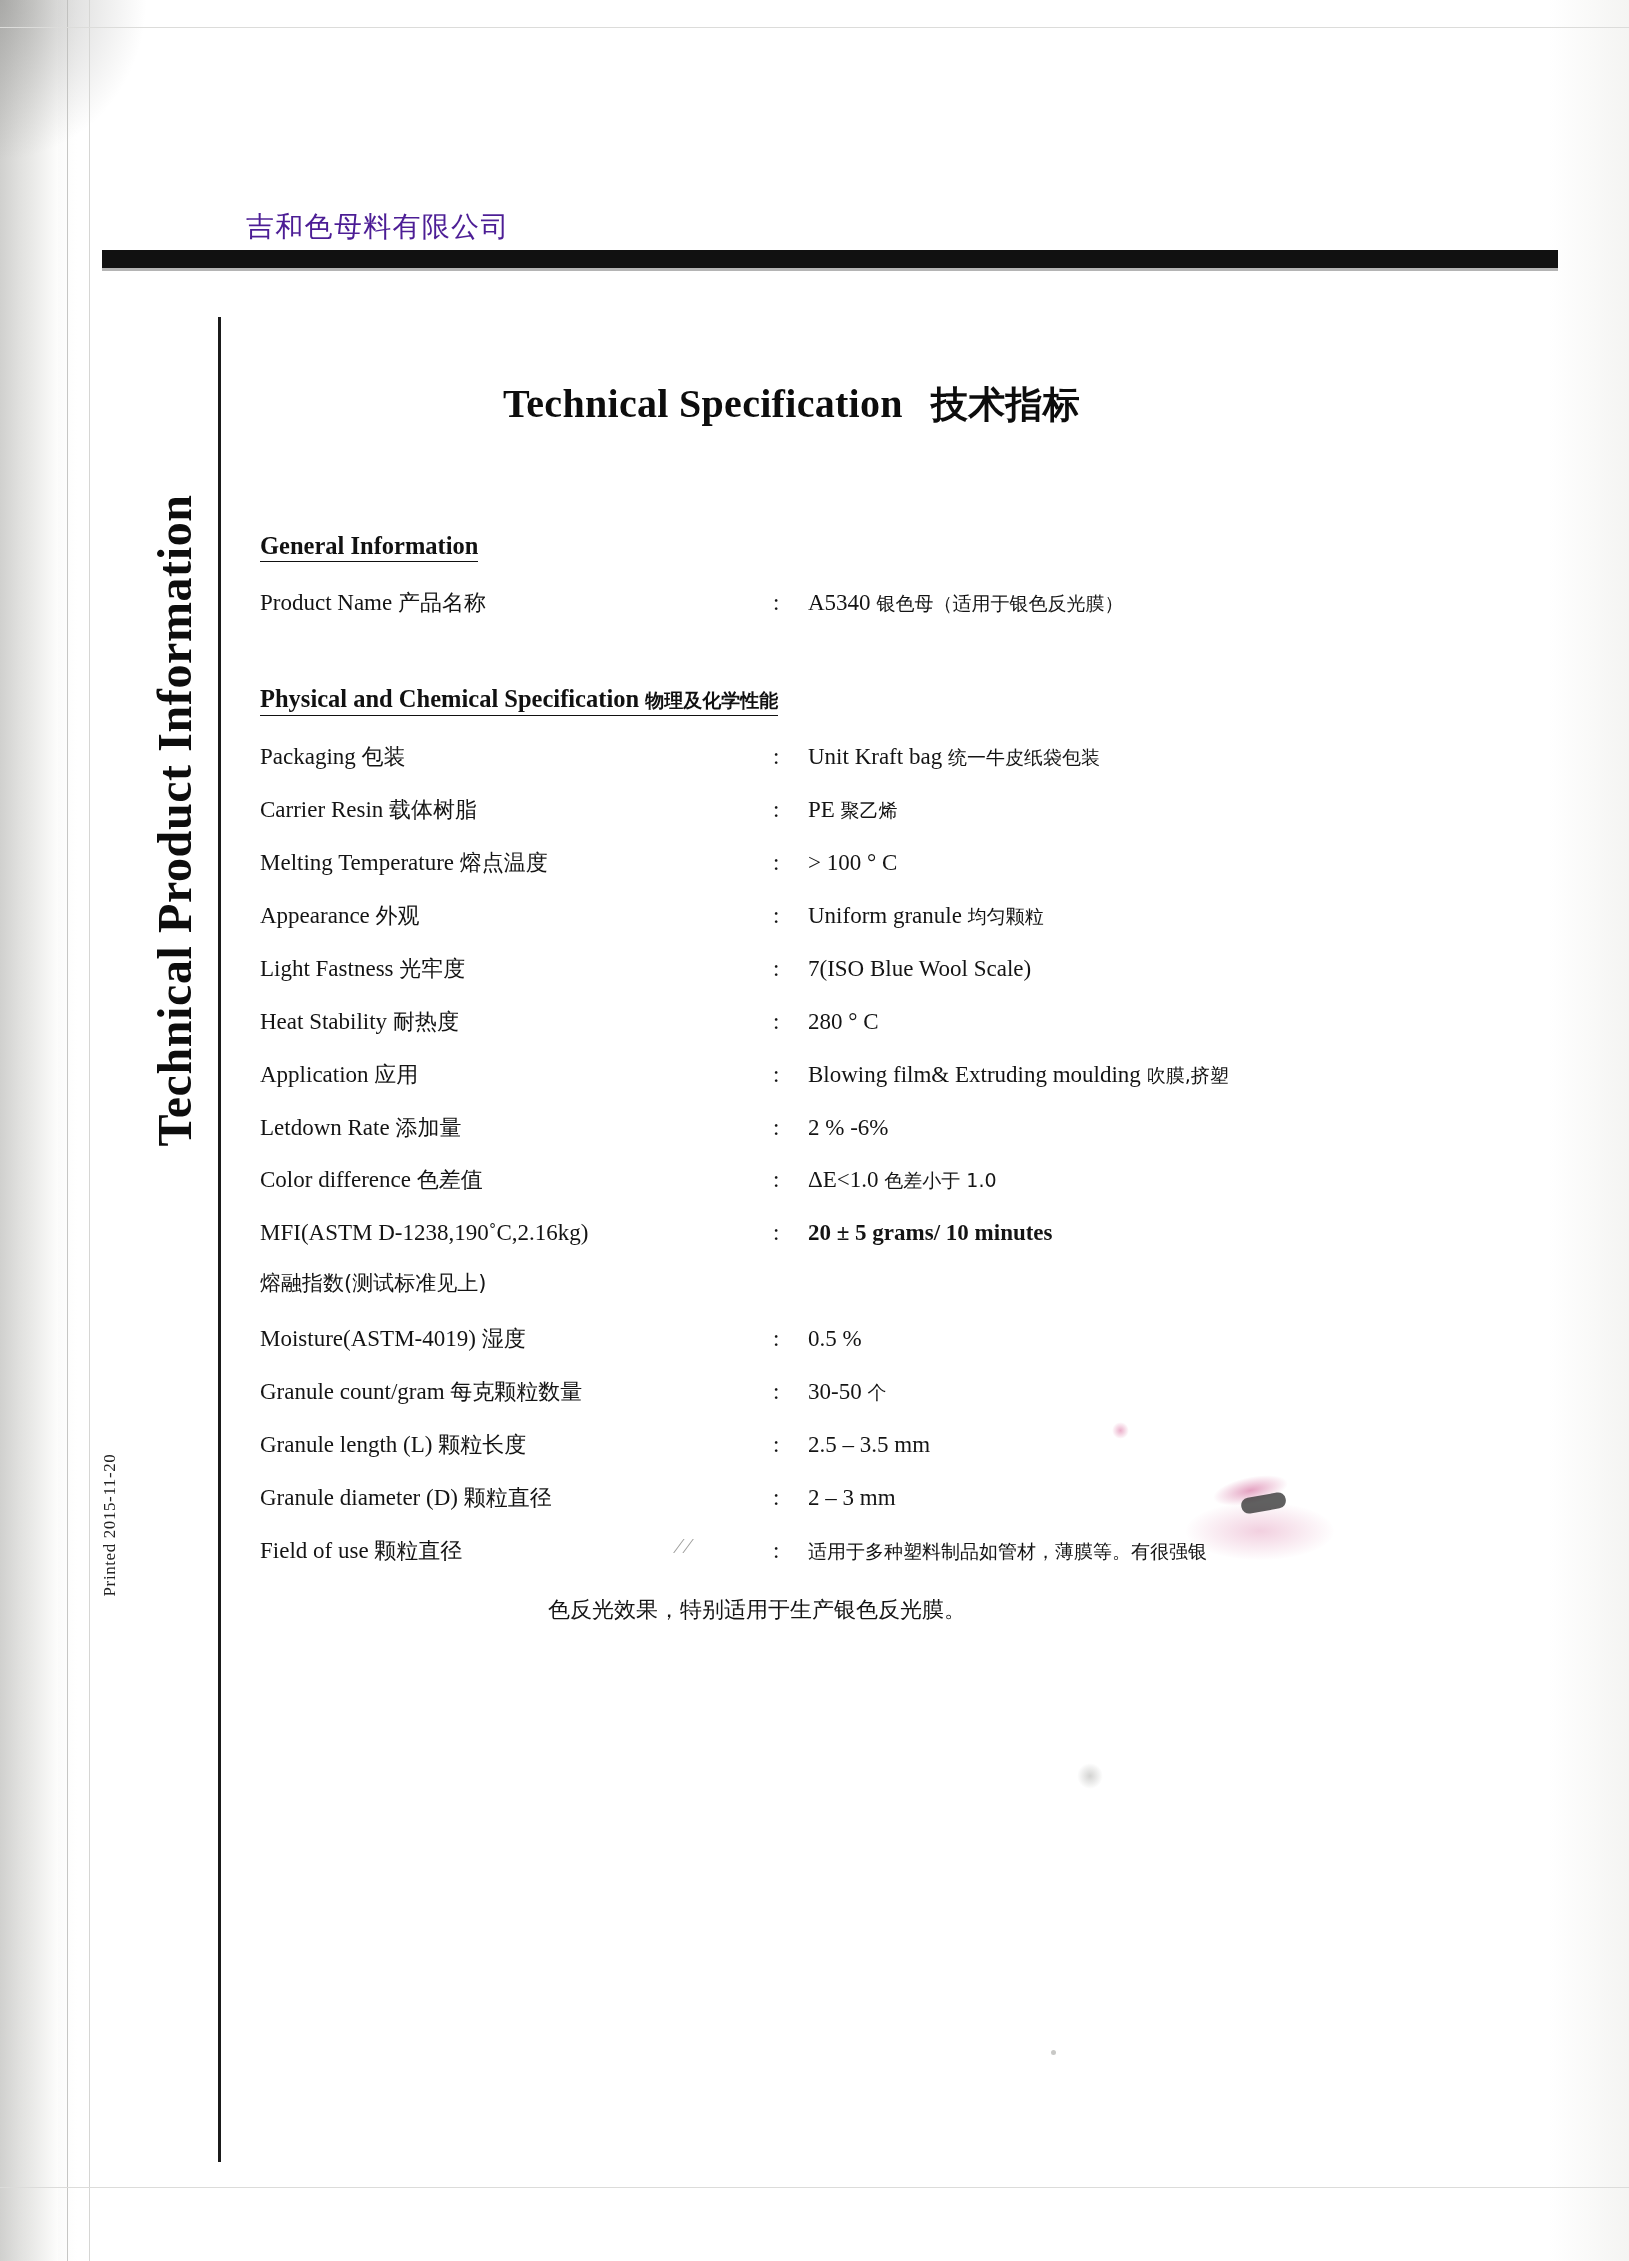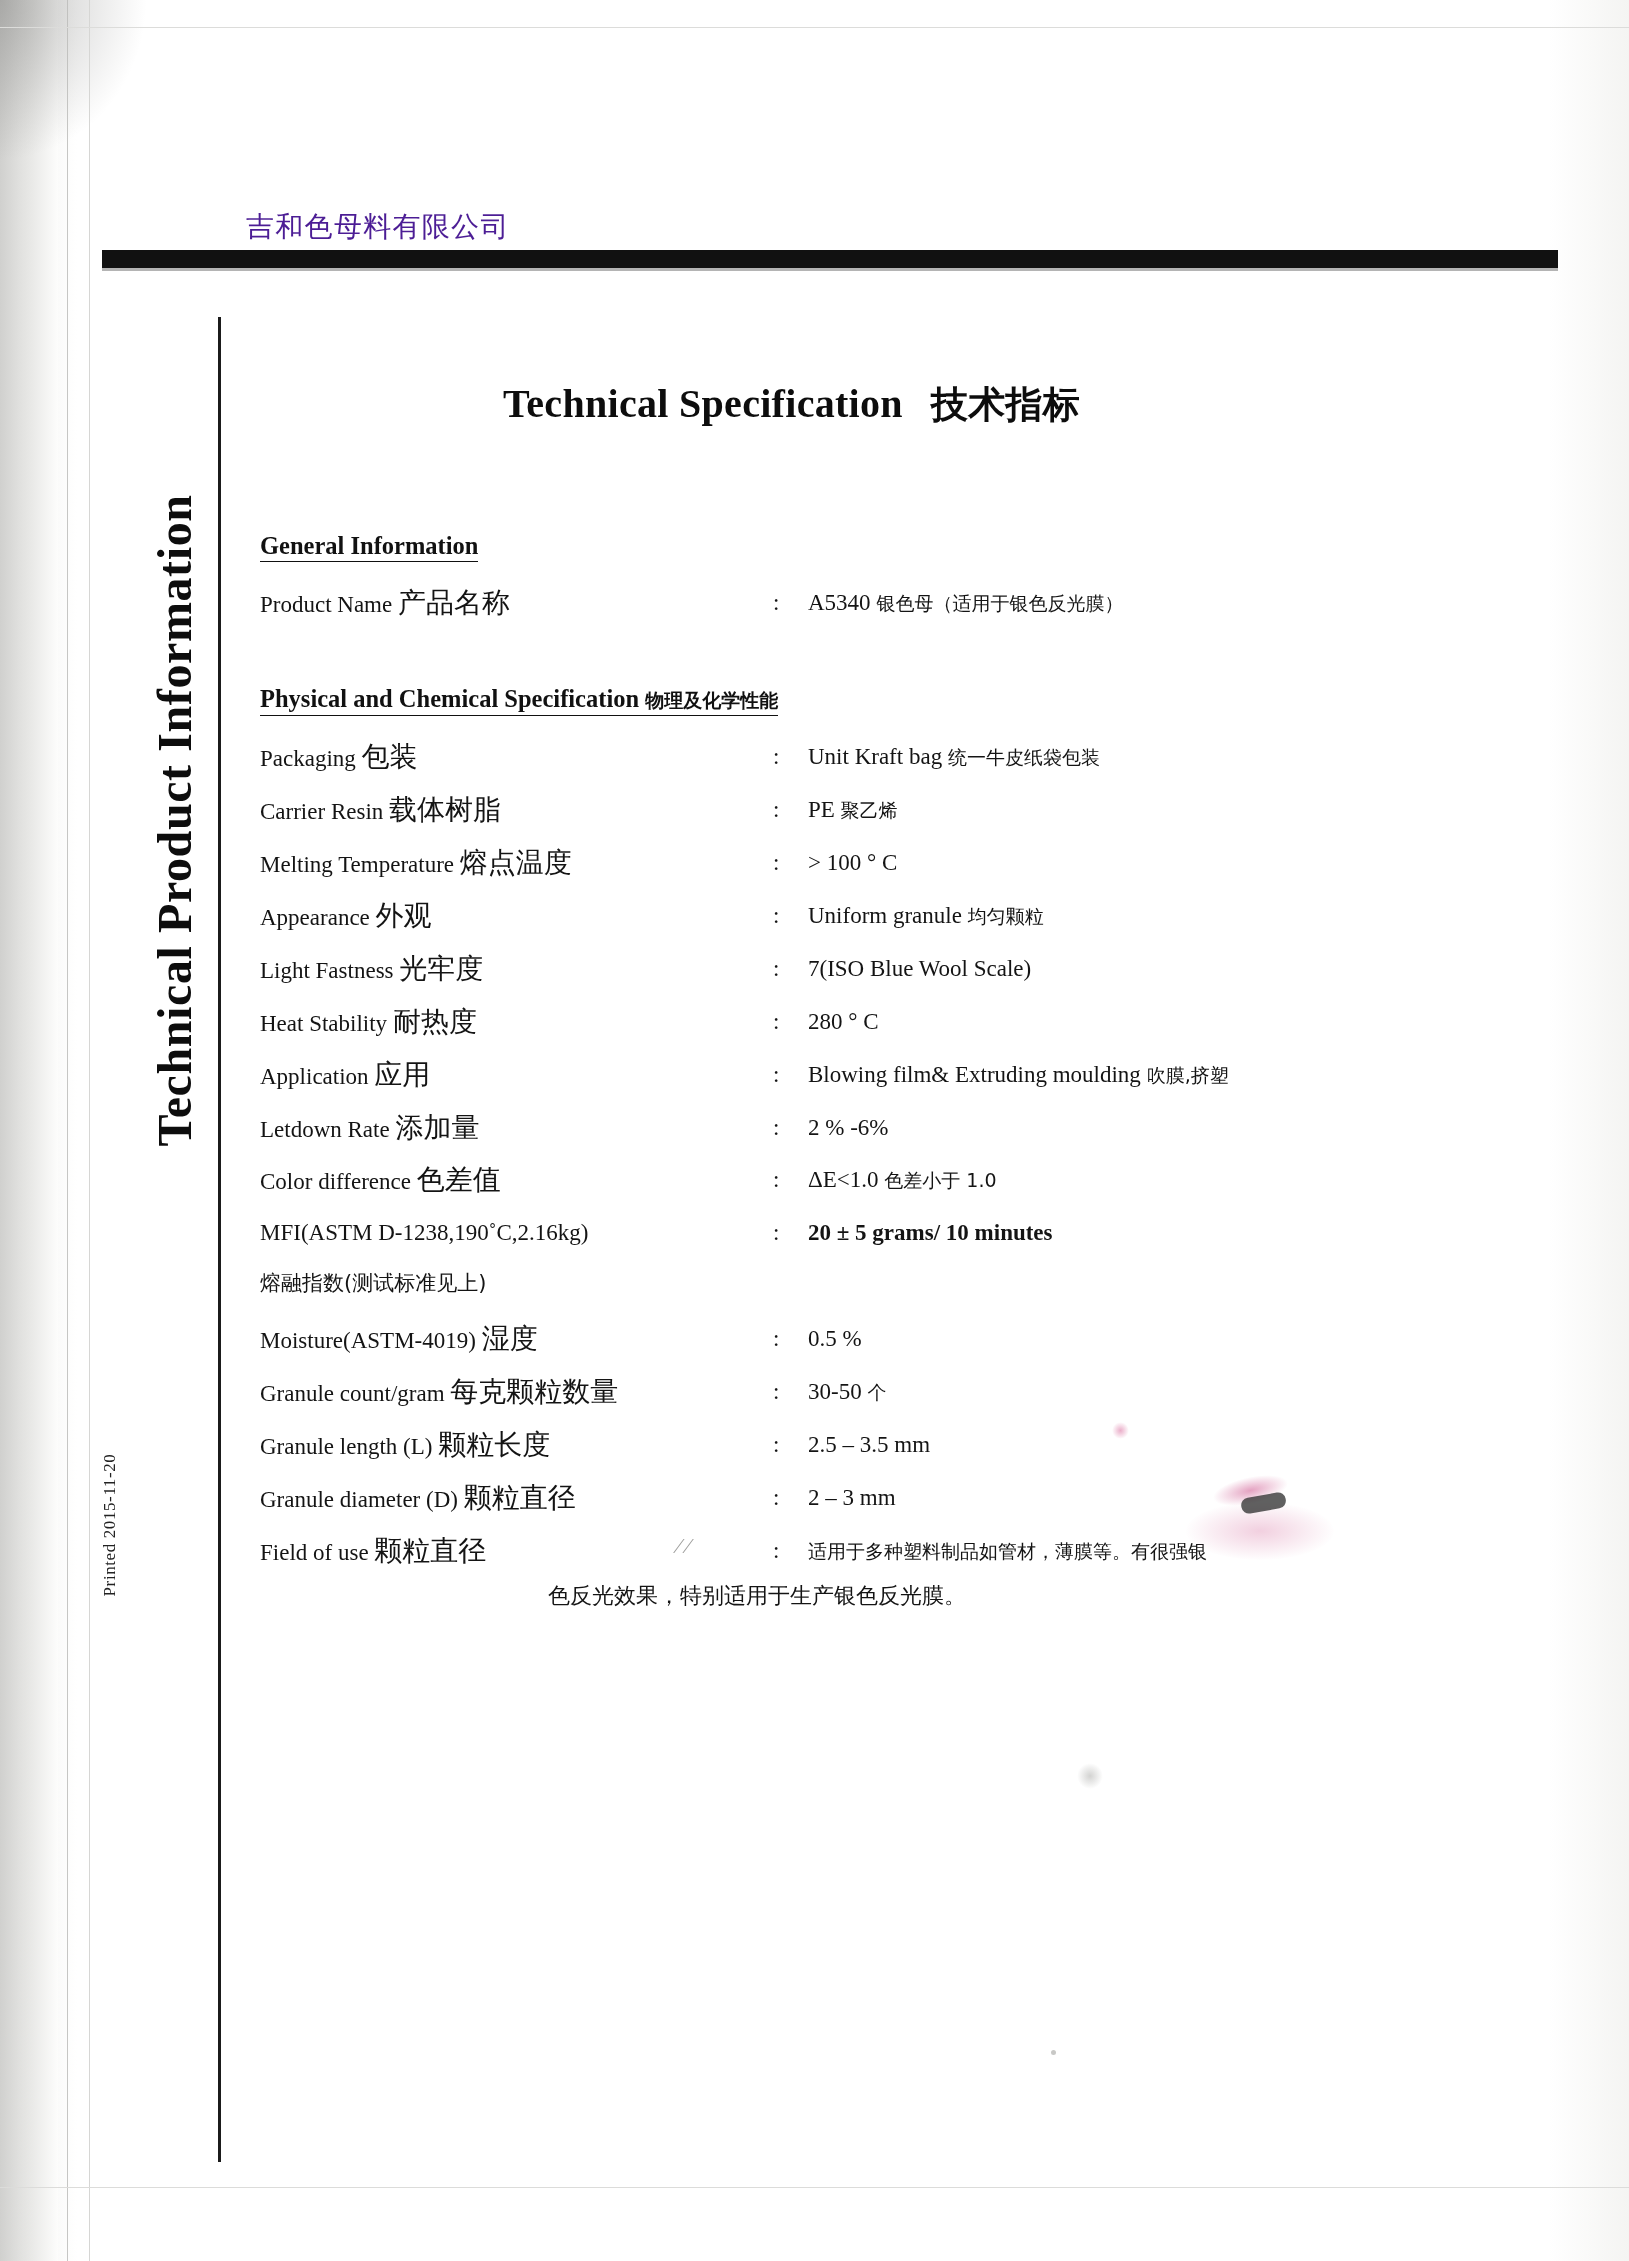--- a/index.html
+++ b/index.html
@@ -180,21 +180,21 @@
   .spec-label {
     position: absolute;
     left: 0;
     top: 0;
     font-family: "Liberation Serif", serif;
     font-size: 23px;
     color: #141414;
   }
   .spec-label .cn {
     font-family: "DejaVu Sans", sans-serif;
-    font-size: 28px;
+    font-size: 22px;
   }
   .spec-colon {
     position: absolute;
     left: 513px;
     top: 0;
     font-size: 23px;
     color: #141414;
   }
   .spec-value {
     position: absolute;
@@ -217,20 +217,21 @@
     color: #141414;
     white-space: nowrap;
   }
   .value-line2 {
     position: absolute;
     left: 548px;
     font-family: "DejaVu Sans", sans-serif;
     font-size: 22px;
     color: #141414;
     white-space: nowrap;
+    margin-top: 14px;
   }
 
   
   .smudge {
     position: absolute;
     border-radius: 50%;
     pointer-events: none;
   }
   .smudge-a {
     left: 1212px; top: 1477px;

